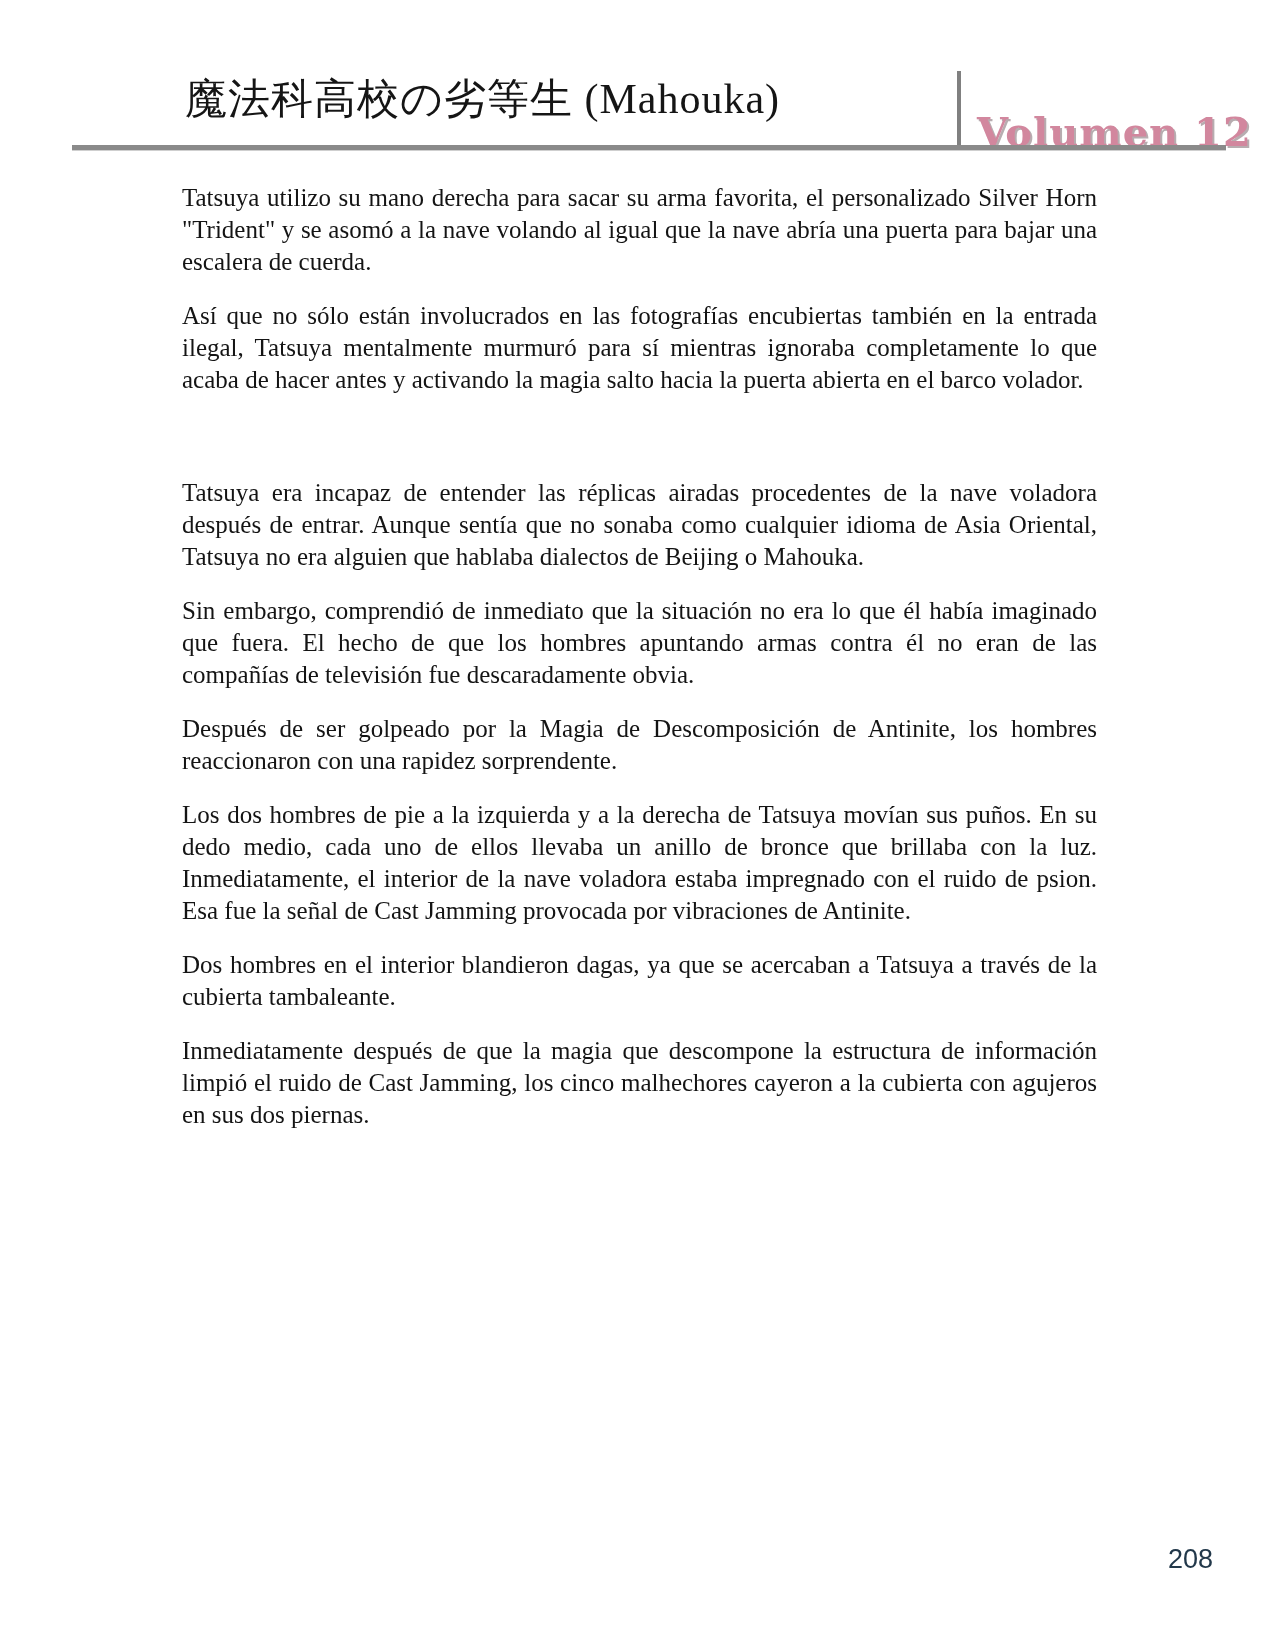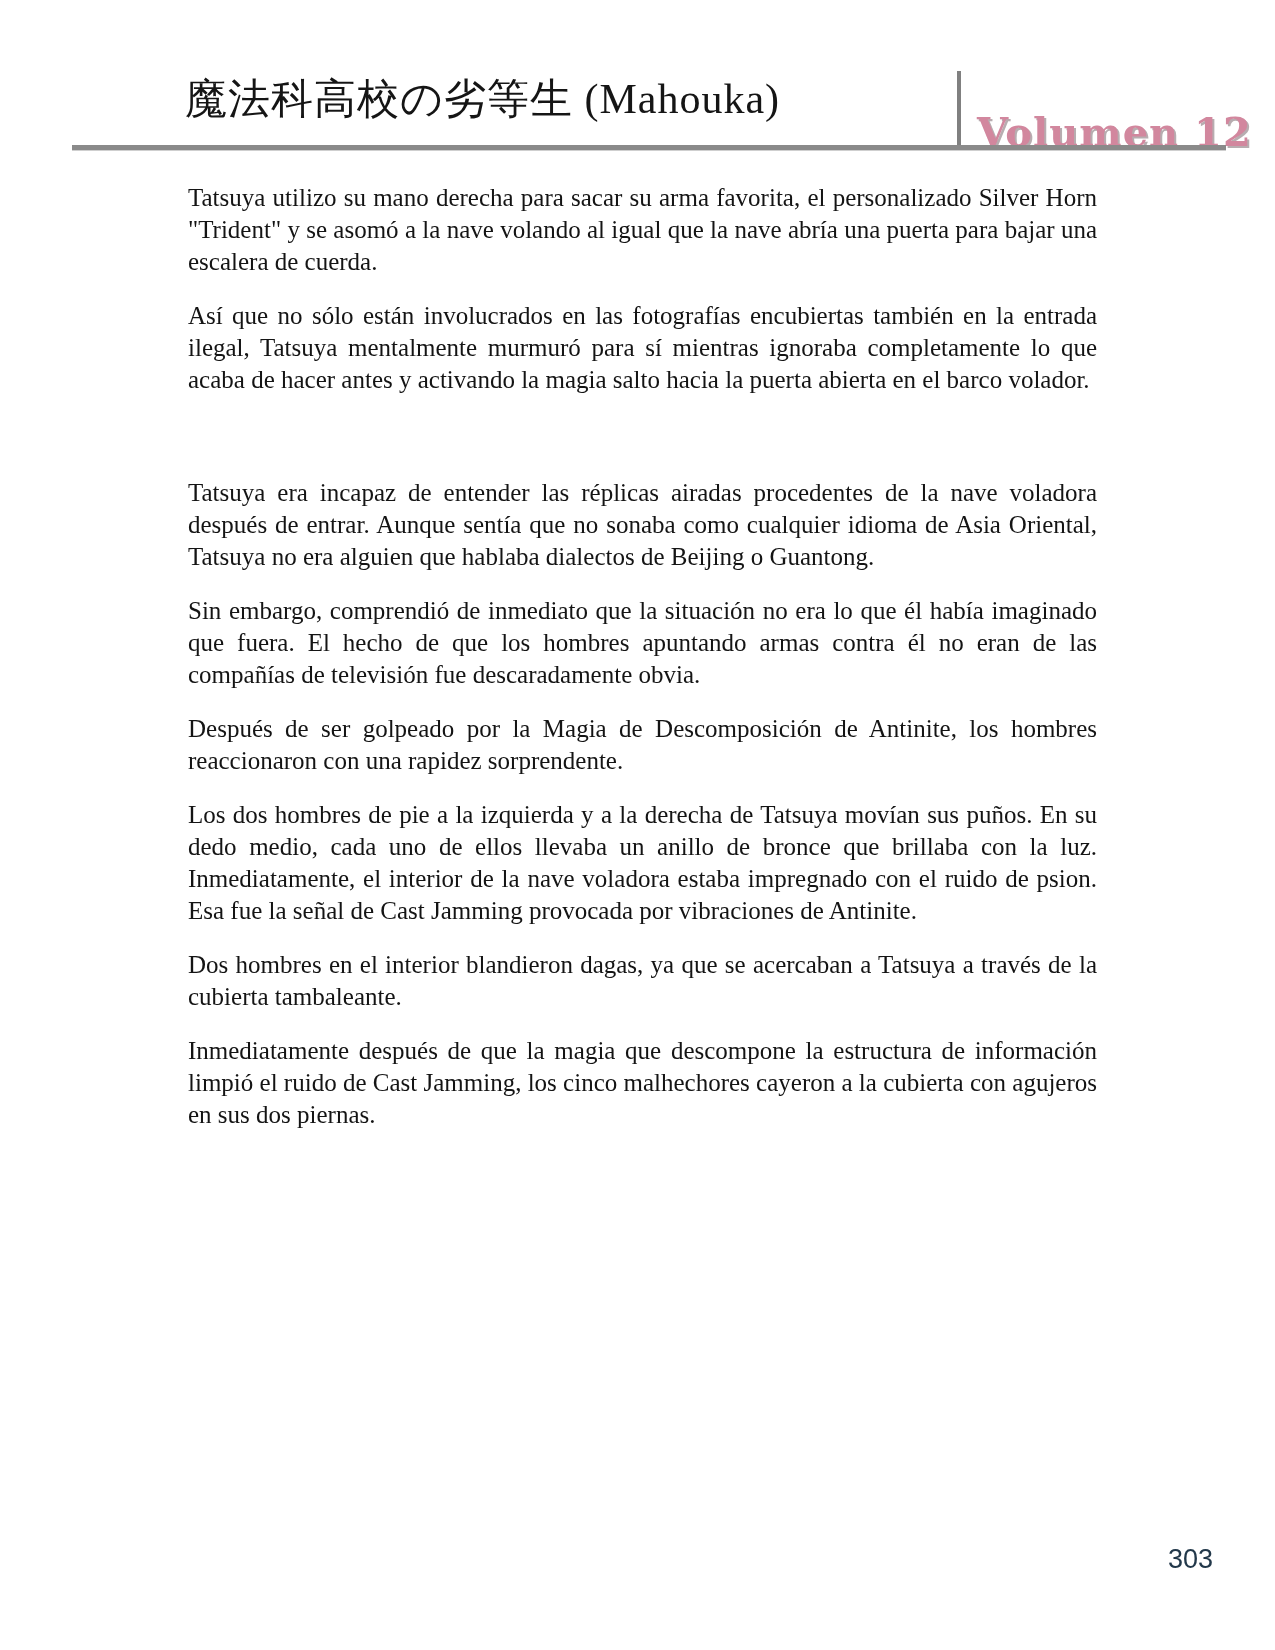--- a/index.html
+++ b/index.html
@@ -60,21 +60,21 @@
     position: absolute;
     left: 170px;
     top: 182px;
     width: 927px;
     font-size: 25px;
     line-height: 32px;
     text-align: justify;
     color: #141414;
   }
   .content p {
-    margin: 0 0 22px 18px;
+    margin: 0 0 22px 12px;
   }
   .content p.spacer {
     height: 37px;
     margin: 0 0 22px 0;
   }
 
   
   .page-number {
     position: absolute;
     right: 62px;
@@ -94,23 +94,23 @@
   <div class="volume-divider"></div>
 
   <div class="volume-label">Volumen 12</div>
 
   <div class="header-rule"></div>
 
   <main class="content">
       <p>Tatsuya utilizo su mano derecha para sacar su arma favorita, el personalizado Silver Horn "Trident" y se asomó a la nave volando al igual que la nave abría una puerta para bajar una escalera de cuerda.</p>
       <p>Así que no sólo están involucrados en las fotografías encubiertas también en la entrada ilegal, Tatsuya mentalmente murmuró para sí mientras ignoraba completamente lo que acaba de hacer antes y activando la magia salto hacia la puerta abierta en el barco volador.</p>
       <p class="spacer"></p>
-      <p>Tatsuya era incapaz de entender las réplicas airadas procedentes de la nave voladora después de entrar. Aunque sentía que no sonaba como cualquier idioma de Asia Oriental, Tatsuya no era alguien que hablaba dialectos de Beijing o Guantong.</p>
+      <p>Tatsuya era incapaz de entender las réplicas airadas procedentes de la nave voladora después de entrar. Aunque sentía que no sonaba como cualquier idioma de Asia Oriental, Tatsuya no era alguien que hablaba dialectos de Beijing o Mahouka.</p>
       <p>Sin embargo, comprendió de inmediato que la situación no era lo que él había imaginado que fuera. El hecho de que los hombres apuntando armas contra él no eran de las compañías de televisión fue descaradamente obvia.</p>
       <p>Después de ser golpeado por la Magia de Descomposición de Antinite, los hombres reaccionaron con una rapidez sorprendente.</p>
       <p>Los dos hombres de pie a la izquierda y a la derecha de Tatsuya movían sus puños. En su dedo medio, cada uno de ellos llevaba un anillo de bronce que brillaba con la luz. Inmediatamente, el interior de la nave voladora estaba impregnado con el ruido de psion. Esa fue la señal de Cast Jamming provocada por vibraciones de Antinite.</p>
       <p>Dos hombres en el interior blandieron dagas, ya que se acercaban a Tatsuya a través de la cubierta tambaleante.</p>
       <p>Inmediatamente después de que la magia que descompone la estructura de información limpió el ruido de Cast Jamming, los cinco malhechores cayeron a la cubierta con agujeros en sus dos piernas.</p>
     </main>
 
-  <div class="page-number">303</div>
+  <div class="page-number">208</div>
 
 </div>
 
 </body></html>

